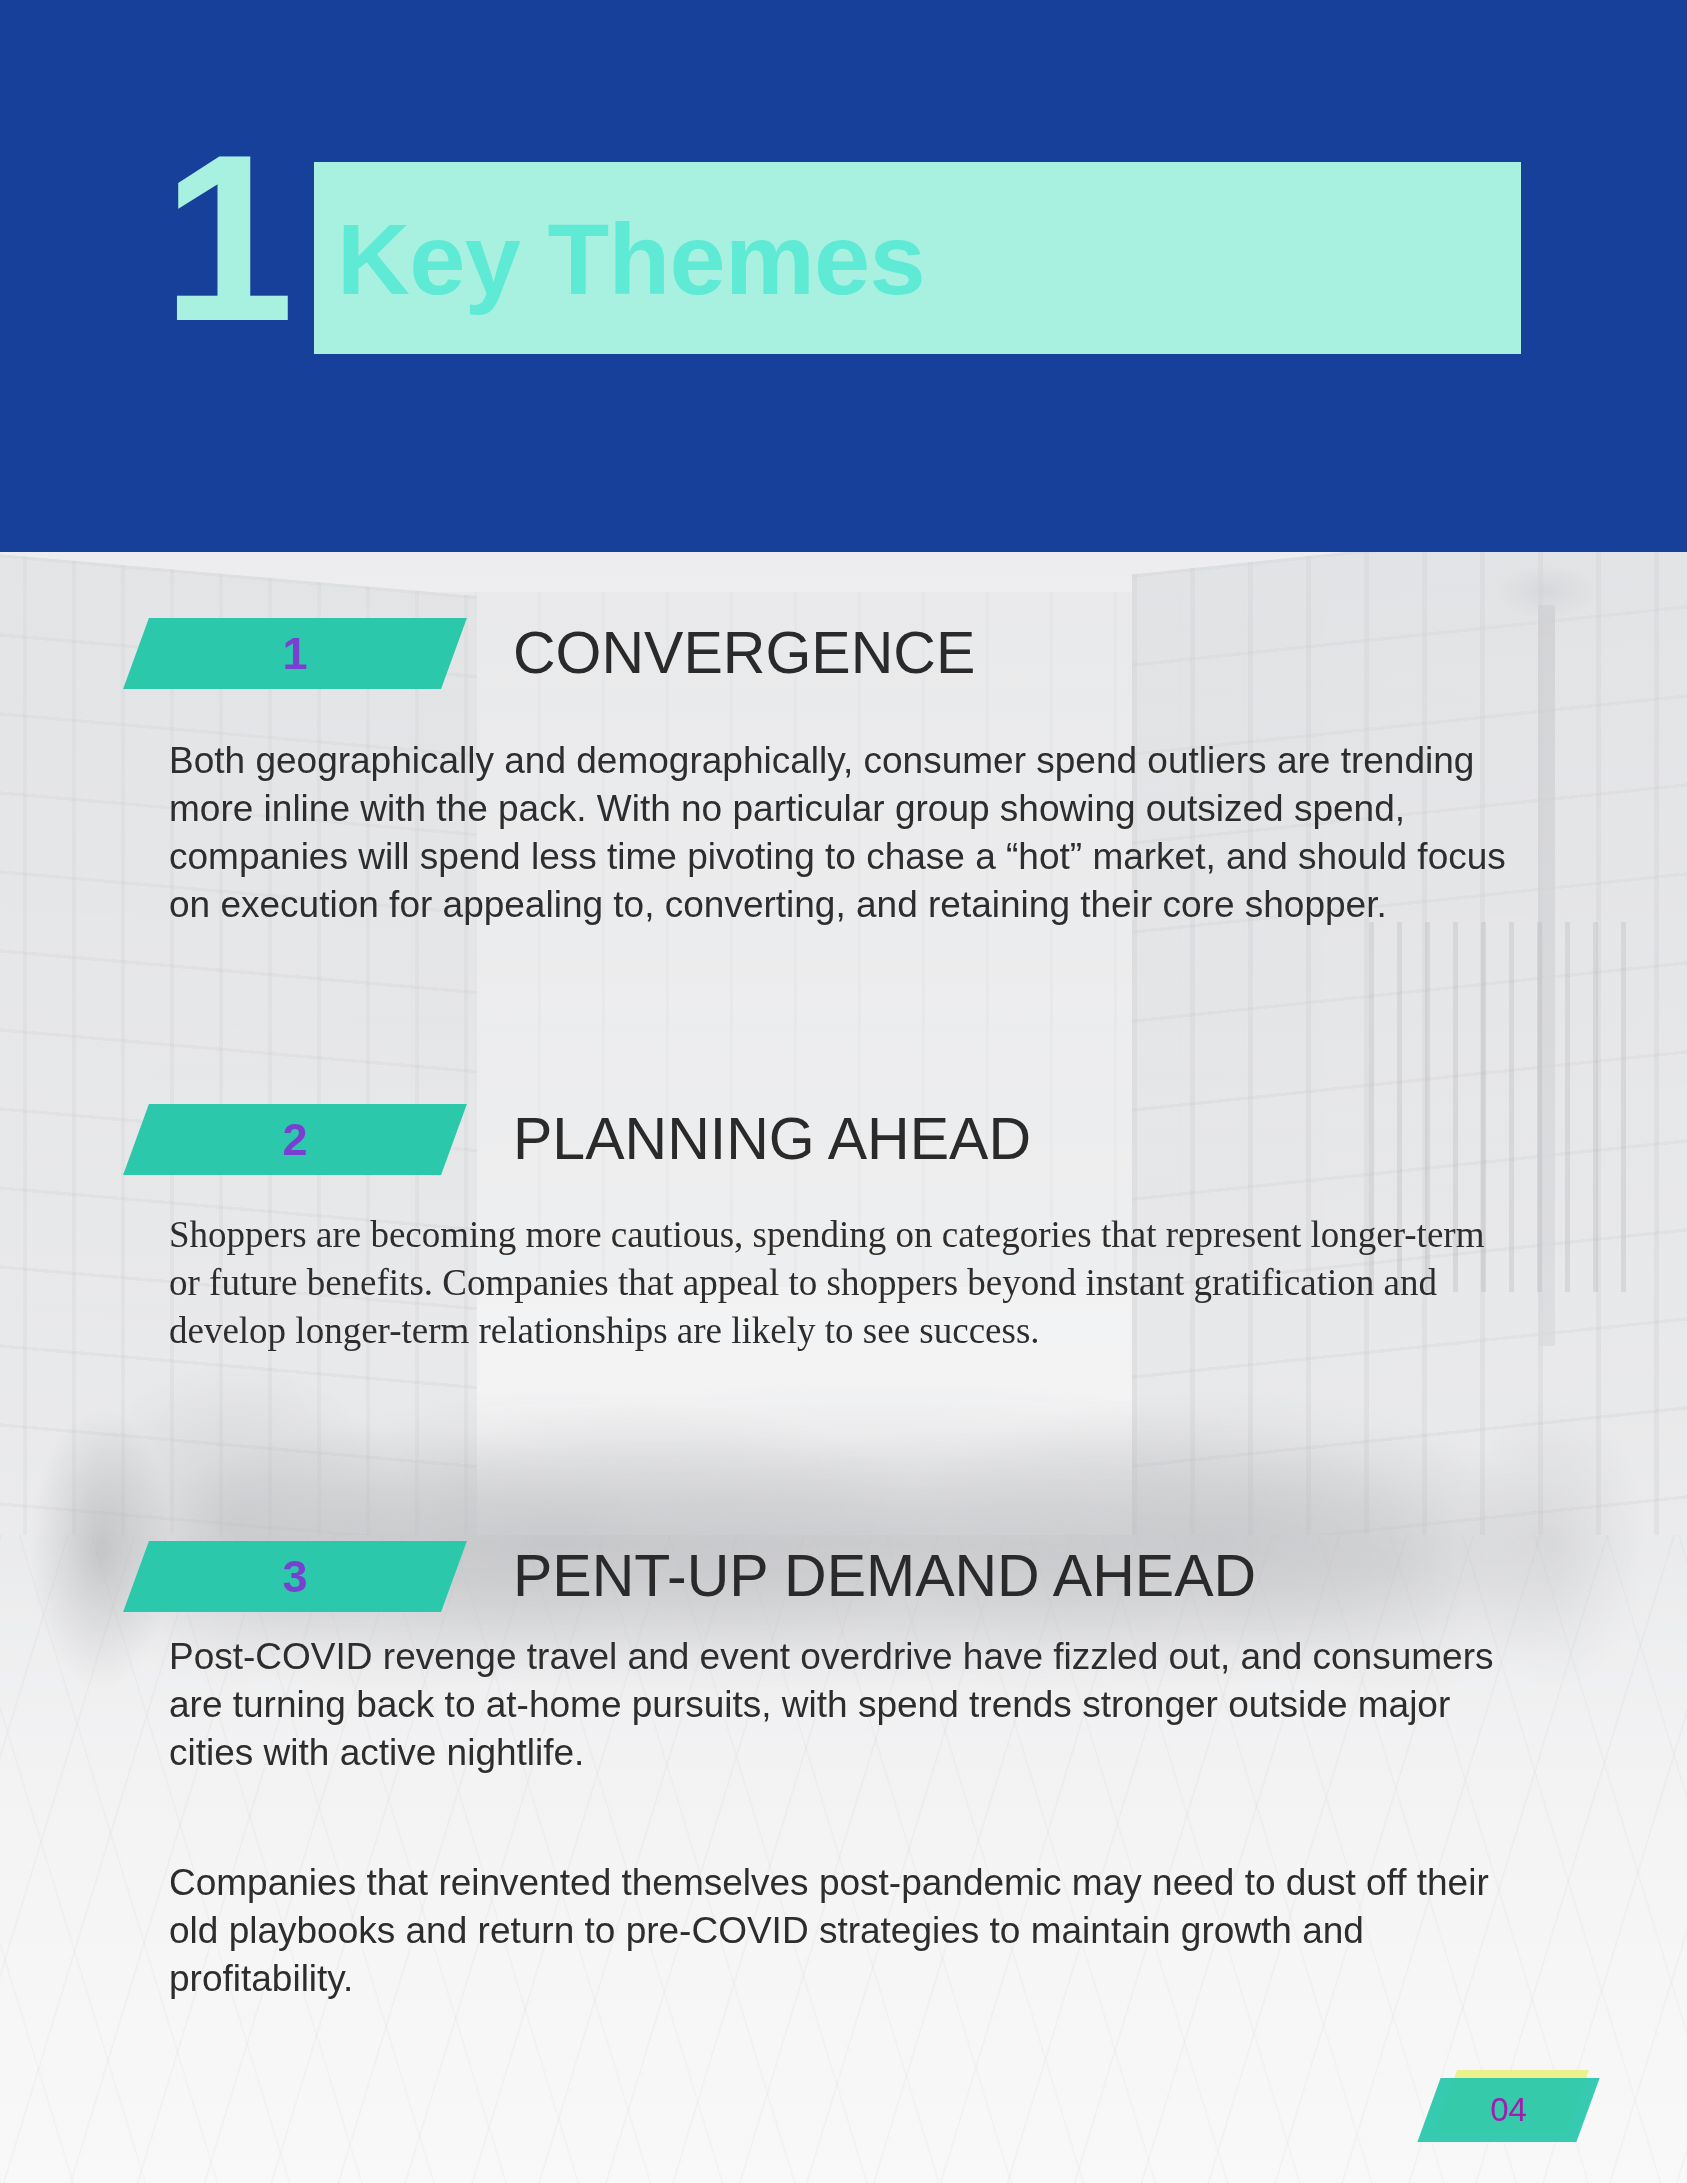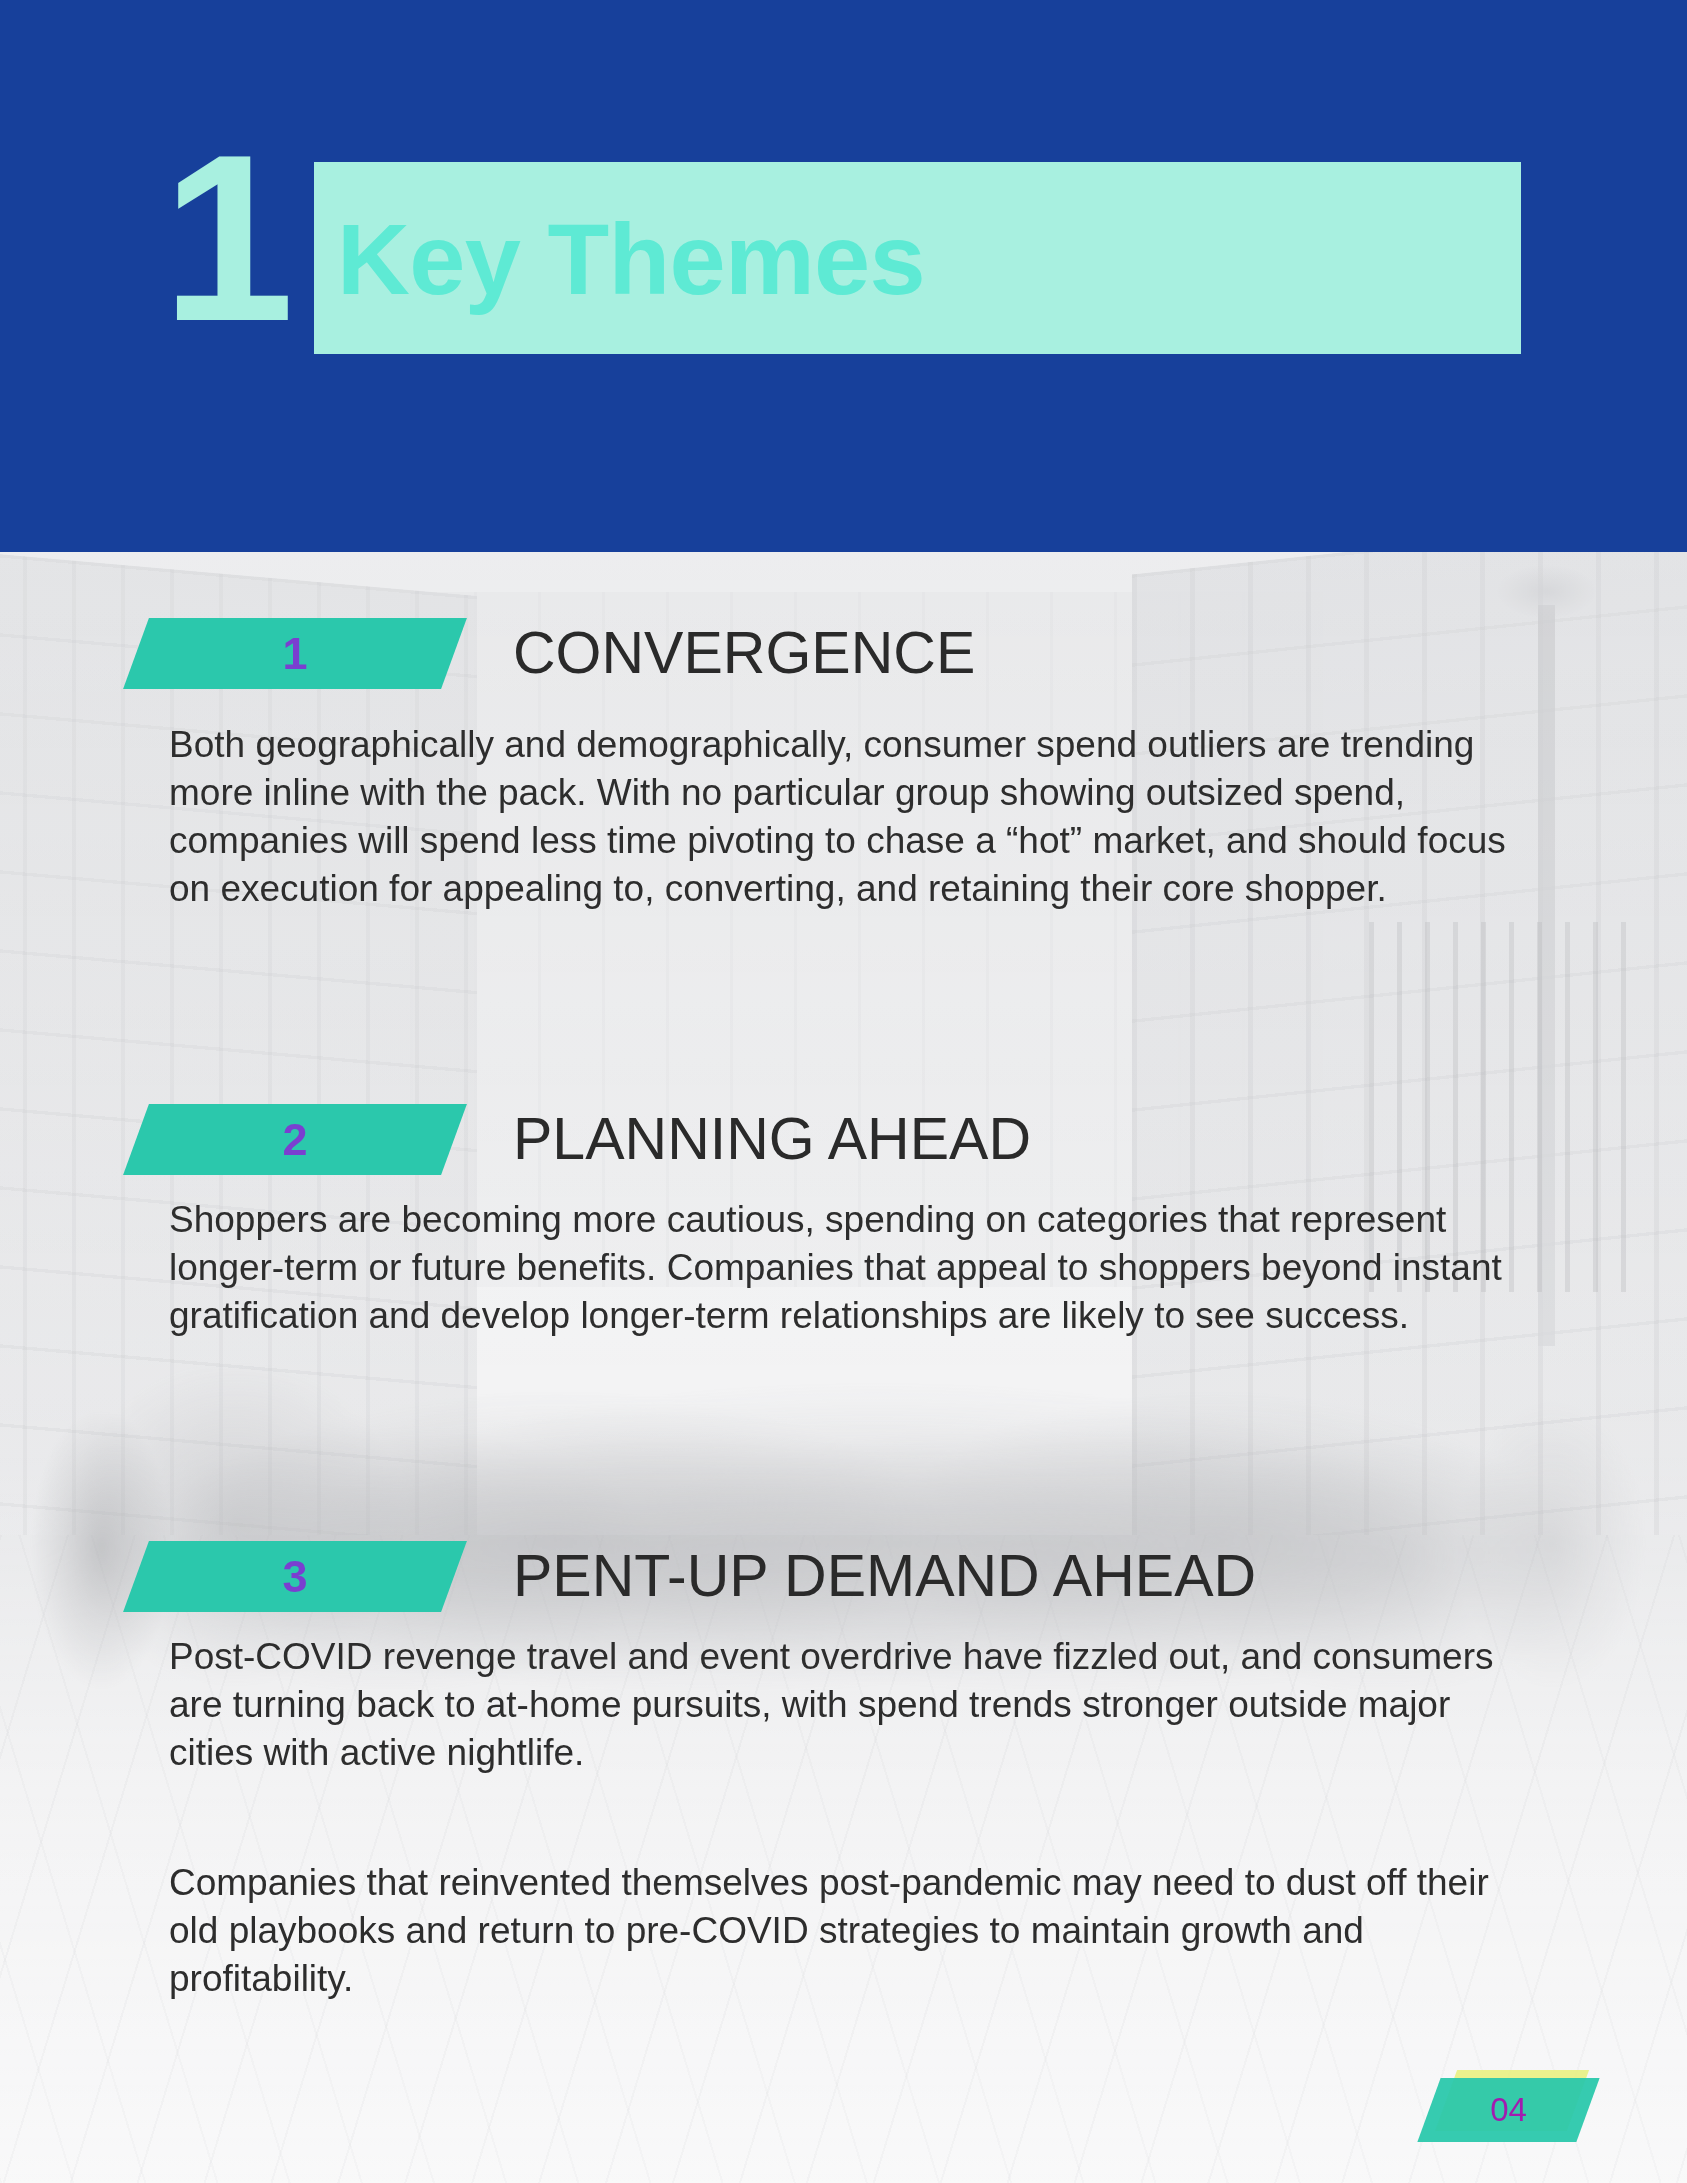--- a/index.html
+++ b/index.html
@@ -262,28 +262,28 @@
   <div class="crowd"></div>
   <div class="wash"></div>
 </div>
 
 <div class="content">
 
   <div class="theme-block" style="top:66px;">
     <div class="badge"></div>
     <div class="badge-num">1</div>
     <div class="theme-heading">CONVERGENCE</div>
-    <div class="theme-body" style="top:103px;">Both geographically and demographically, consumer spend outliers are trending more inline with the pack. With no particular group showing outsized spend, companies will spend less time pivoting to chase a “hot” market, and should focus on execution for appealing to, converting, and retaining their core shopper.</div>
+    <div class="theme-body" style="top:119px;">Both geographically and demographically, consumer spend outliers are trending more inline with the pack. With no particular group showing outsized spend, companies will spend less time pivoting to chase a “hot” market, and should focus on execution for appealing to, converting, and retaining their core shopper.</div>
   </div>
 
   <div class="theme-block" style="top:552px;">
     <div class="badge"></div>
     <div class="badge-num">2</div>
     <div class="theme-heading">PLANNING AHEAD</div>
-    <div class="theme-body" style="top:92px;">Shoppers are becoming more cautious, spending on categories that represent longer-term or future benefits. Companies that appeal to shoppers beyond instant gratification and develop longer-term relationships are likely to see success.</div>
+    <div class="theme-body" style="top:107px;font-family:Liberation Serif, serif;">Shoppers are becoming more cautious, spending on categories that represent longer-term or future benefits. Companies that appeal to shoppers beyond instant gratification and develop longer-term relationships are likely to see success.</div>
   </div>
 
   <div class="theme-block" style="top:989px;">
     <div class="badge"></div>
     <div class="badge-num">3</div>
     <div class="theme-heading">PENT-UP DEMAND AHEAD</div>
     <div class="theme-body" style="top:92px;">Post-COVID revenge travel and event overdrive have fizzled out, and consumers are turning back to at-home pursuits, with spend trends stronger outside major cities with active nightlife.</div>
     <div class="theme-body" style="top:298px;margin-top:20px;">Companies that reinvented themselves post-pandemic may need to dust off their old playbooks and return to pre-COVID strategies to maintain growth and profitability.</div>
   </div>
 

